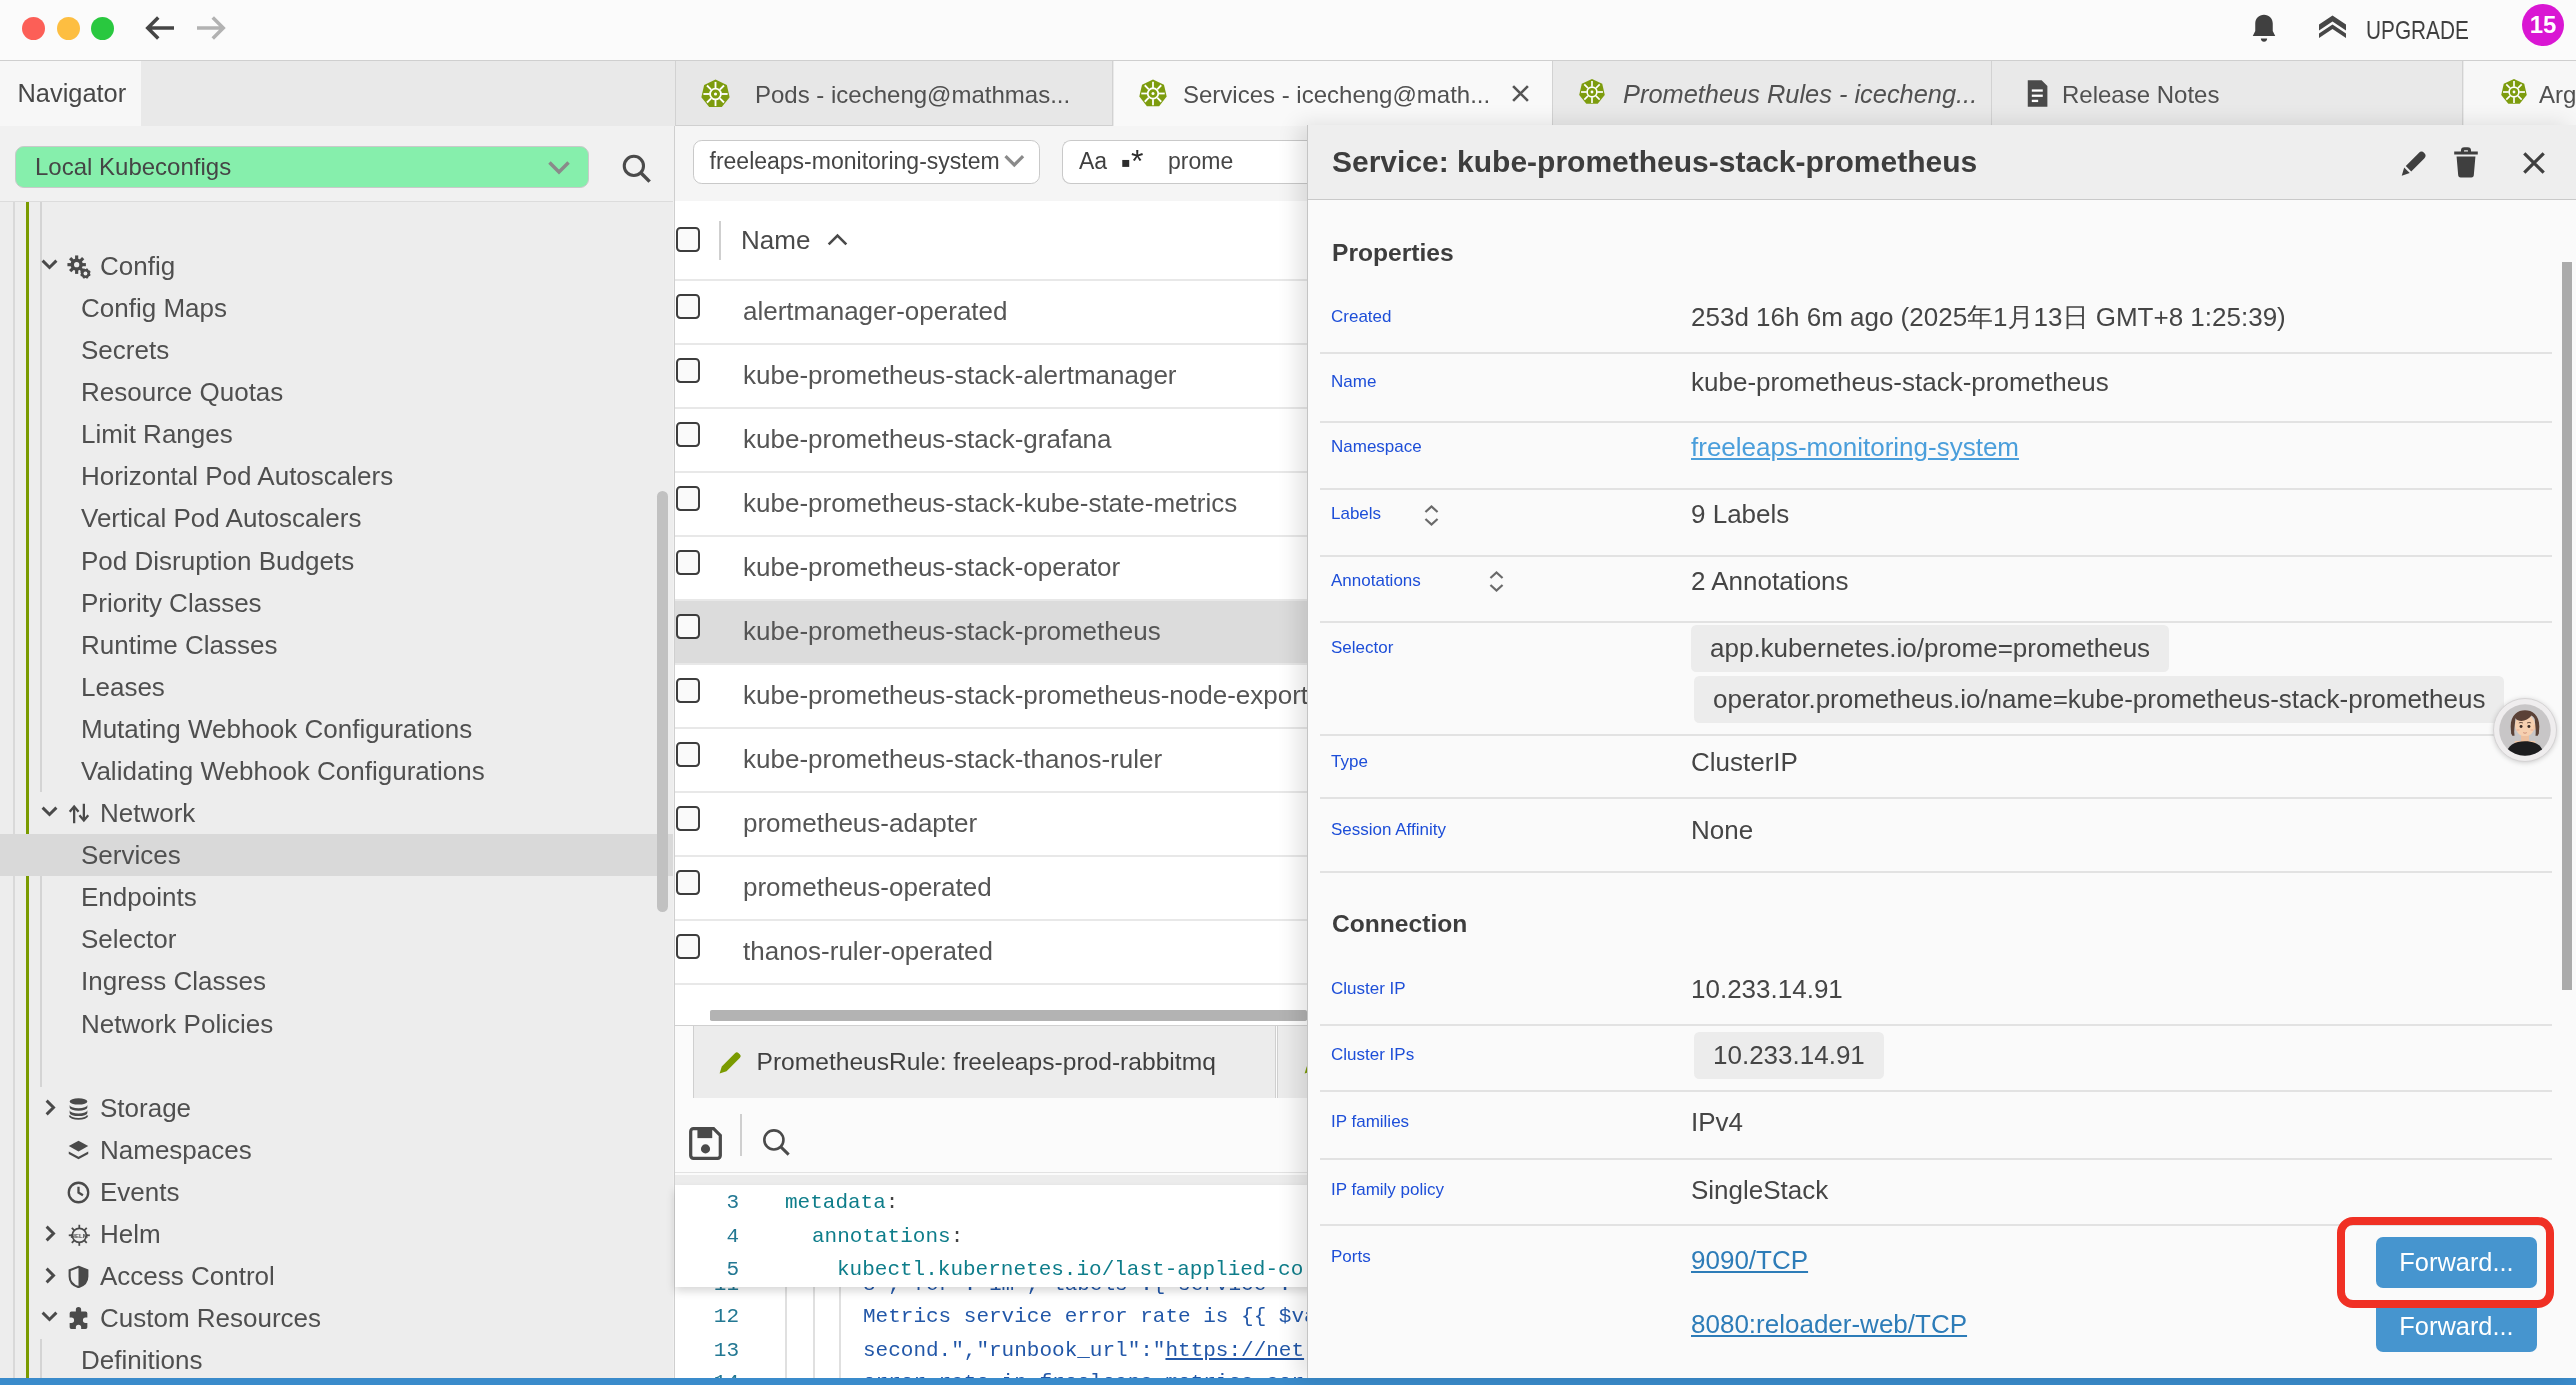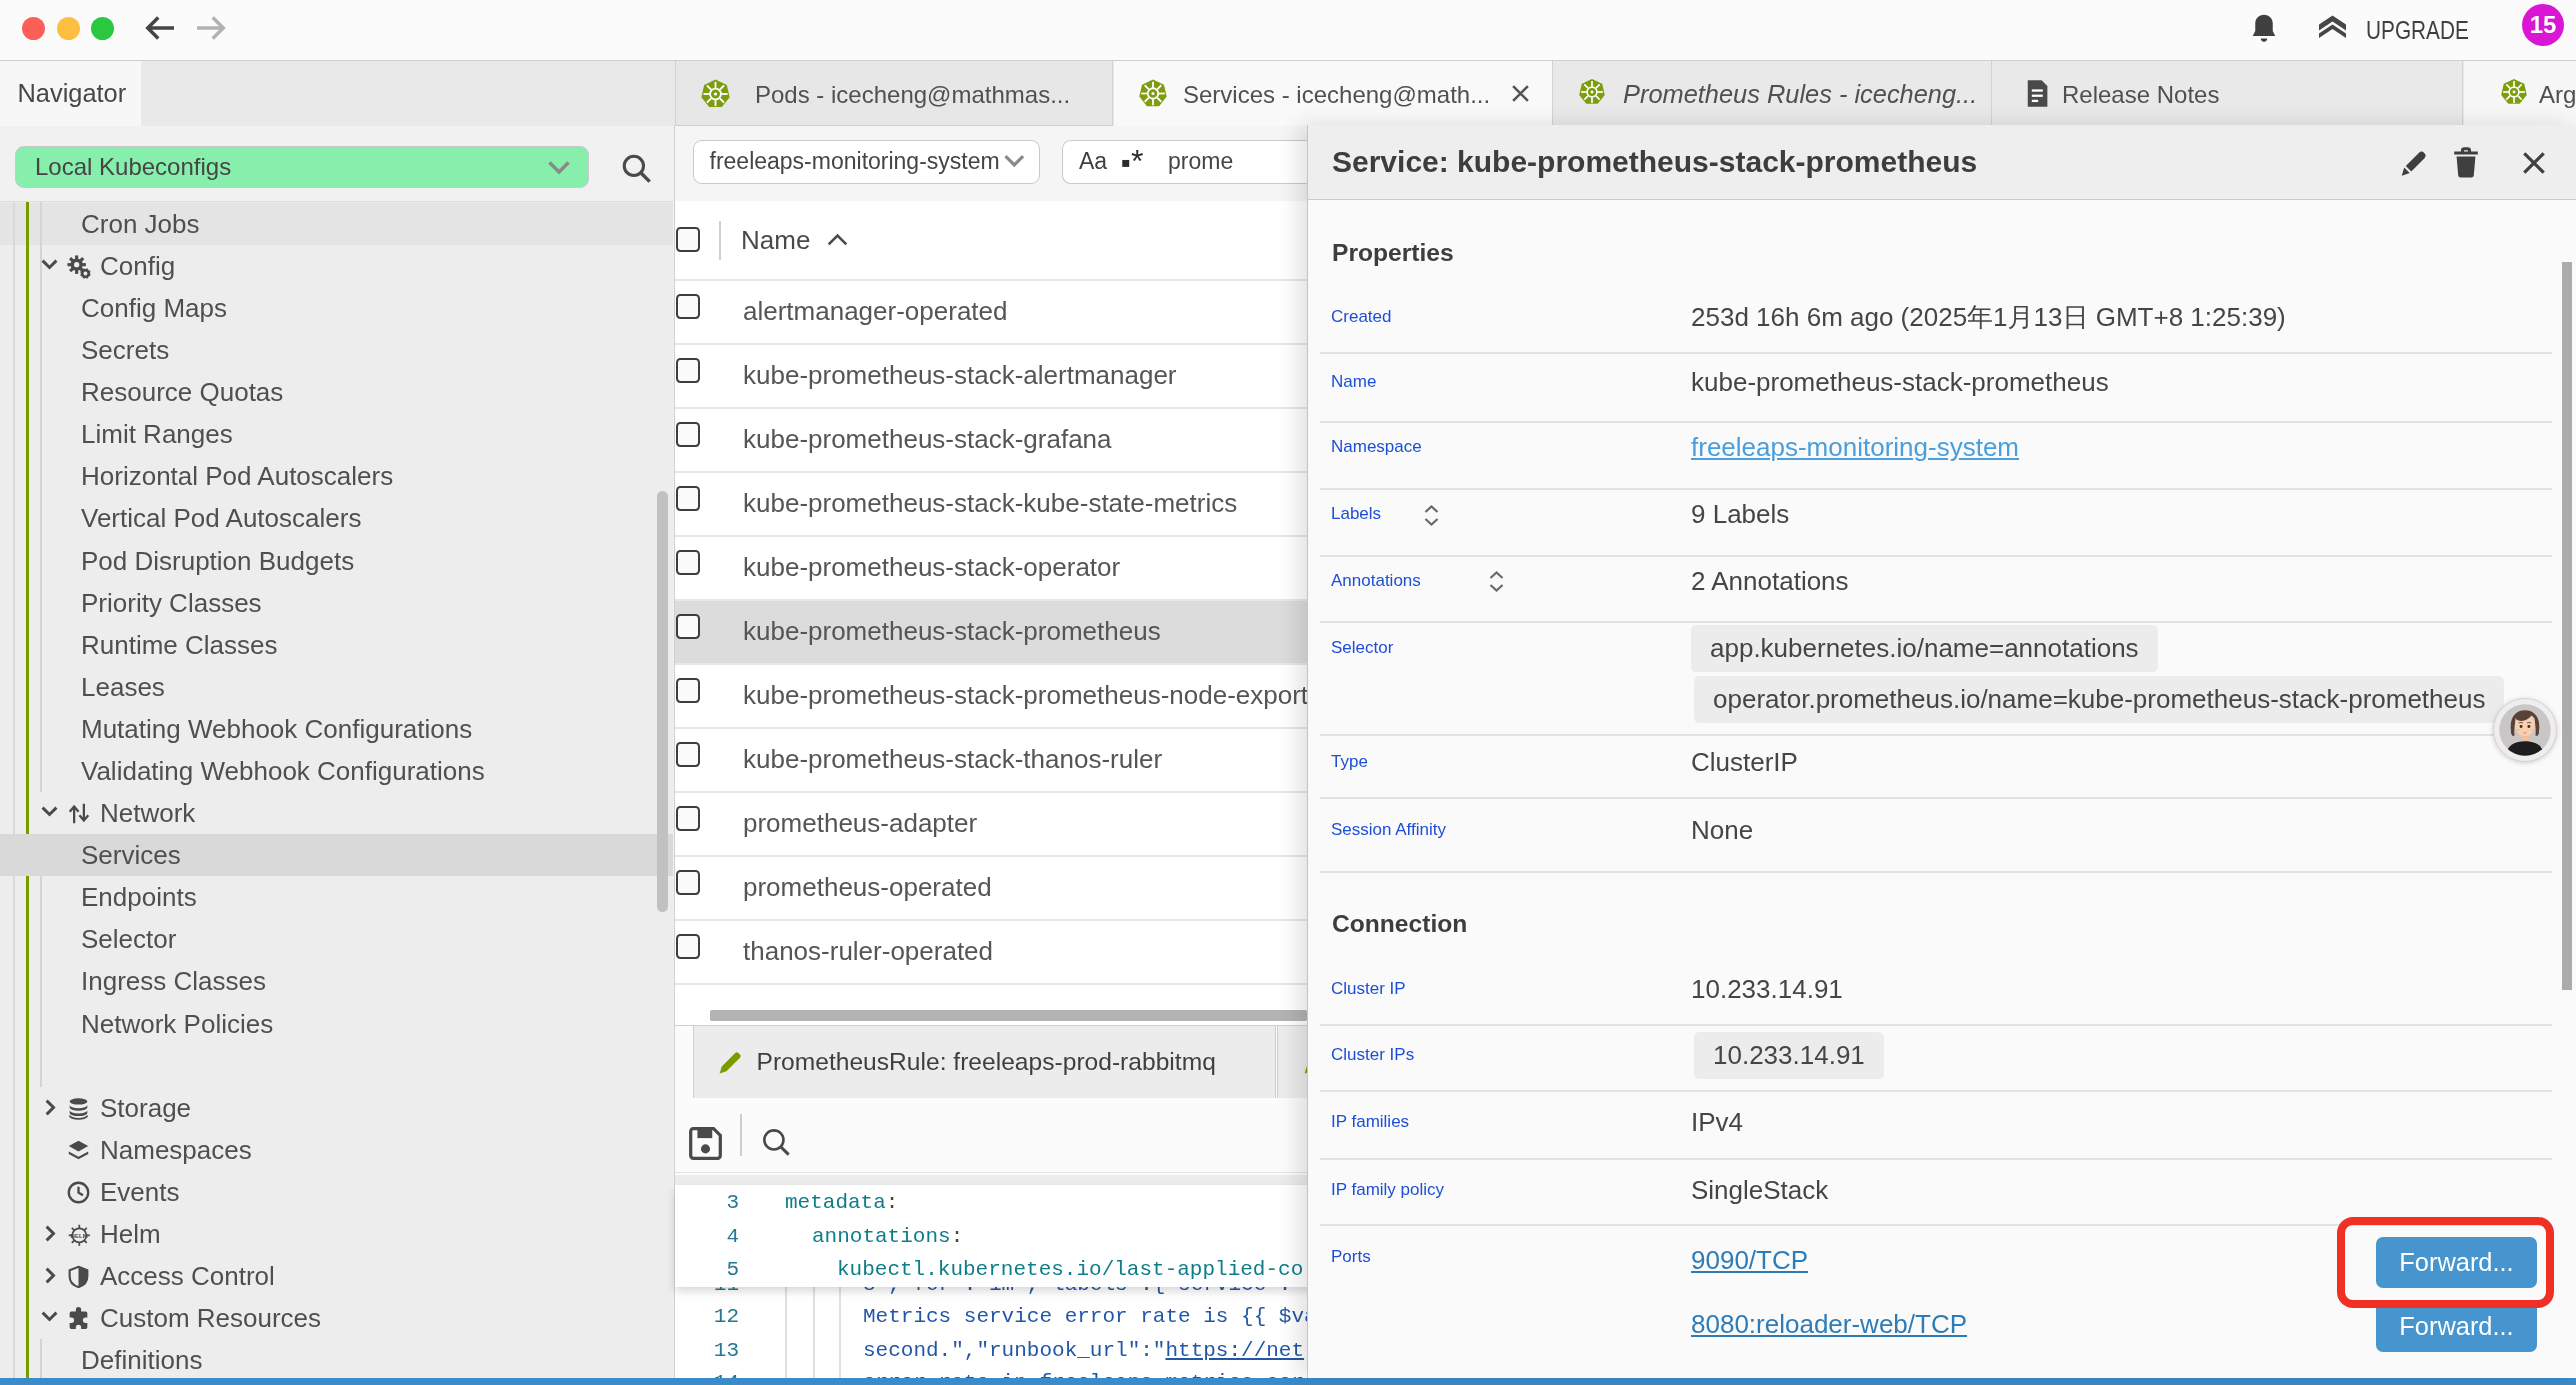--- a/index.html
+++ b/index.html
@@ -184,23 +184,20 @@
       <span>Local Kubeconfigs</span>
     <svg style="position:absolute; right:16px; top:12.3px;" width="26" height="17.5" viewBox="0 0 30 20">
         <path d="M4 4 L15 15 L26 4" stroke="#8a8a8a" stroke-width="4" fill="none"></path>
       </svg>
   </div>
   <svg class="abs" style="left:619px; top:24.6px;" width="35" height="35" viewBox="0 0 40 40">
       <circle cx="17" cy="17" r="11" stroke="#4a4a4a" stroke-width="3.5" fill="none"></circle>
       <path d="M25.5 25.5 L35 35" stroke="#4a4a4a" stroke-width="4"></path>
     </svg>
   <div class="abs" id="tree">
-    <div class="trow" style="top:0.9px; background:#e4e4e4;">
-        <span class="lbl" style="left:81px;">Cron Jobs</span>
-      </div>
     <div class="guide" style="left:13px; top:0; width:1.8px; height:1177px; background:#d9d9d9;"></div>
     <div class="guide" style="left:26px; top:0; width:2.6px; height:1177px; background:#7a9b00;"></div>
     <div class="guide" style="left:40px; top:0; width:1.8px; height:590px; background:#d4d4d4;"></div>
     <div class="guide" style="left:40px; top:632px; width:1.8px; height:253px; background:#d4d4d4;"></div>
     <div class="guide" style="left:40px; top:1137px; width:1.8px; height:39px; background:#d4d4d4;"></div>
     <div class="trow" style="top:43px;">
       <svg class="caret" width="19" height="13" viewBox="0 0 22 15">
           <path d="M3 3 L11 11 L19 3" stroke="#4a4a4a" stroke-width="3.4" fill="none"></path>
         </svg>
       <svg class="gicon" width="24.6" height="24.6" viewBox="0 0 28 28">
@@ -520,21 +517,21 @@
   <div class="drow-val" style="top:369px; line-height:40px;">9 Labels</div>
   <div class="dsep" style="top:430px;"></div>
   <div class="drow-label" style="top:436px; line-height:40px;">Annotations</div>
   <svg style="position:absolute; left:179px; top:445px;" width="19" height="23" viewBox="0 0 22 26">
       <path d="M4 9 L11 2.5 L18 9" stroke="#6a6a6a" stroke-width="2.6" fill="none"></path>
       <path d="M4 17 L11 23.5 L18 17" stroke="#6a6a6a" stroke-width="2.6" fill="none"></path>
     </svg>
   <div class="drow-val" style="top:436px; line-height:40px;">2 Annotations</div>
   <div class="dsep" style="top:496px;"></div>
   <div class="drow-label" style="top:503px; line-height:40px;">Selector</div>
-  <div class="badge" style="left:383px; top:500px;">app.kubernetes.io/name=annotations</div>
+  <div class="badge" style="left:383px; top:500px;">app.kubernetes.io/prome=prometheus</div>
   <div class="badge" style="left:386px; top:551px;">operator.prometheus.io/name=kube-prometheus-stack-prometheus</div>
   <div class="dsep" style="top:609px;"></div>
   <div class="drow-label" style="top:617px; line-height:40px;">Type</div>
   <div class="drow-val" style="top:617px; line-height:40px;">ClusterIP</div>
   <div class="dsep" style="top:672px;"></div>
   <div class="drow-label" style="top:685px; line-height:40px;">Session Affinity</div>
   <div class="drow-val" style="top:685px; line-height:40px;">None</div>
   <div class="dsep" style="top:746px;"></div>
   <div id="sectionC" style="top:779px;">Connection</div>
   <div class="drow-label" style="top:844px; line-height:40px;">Cluster IP</div>

